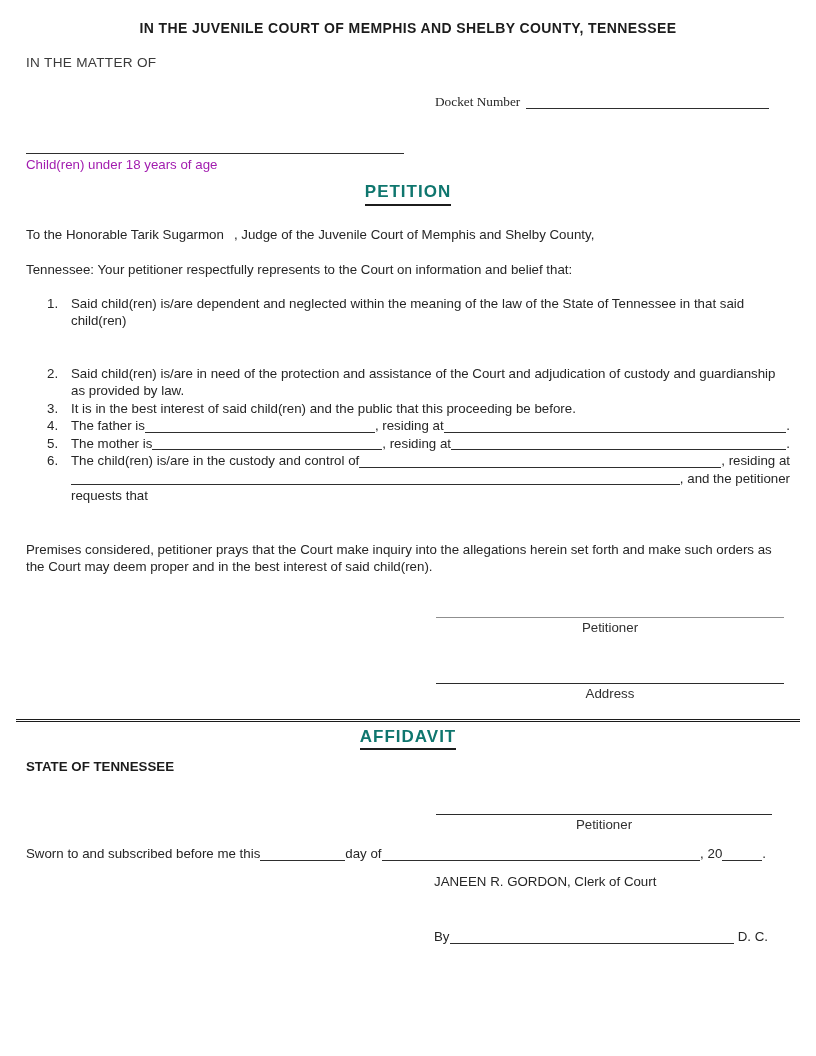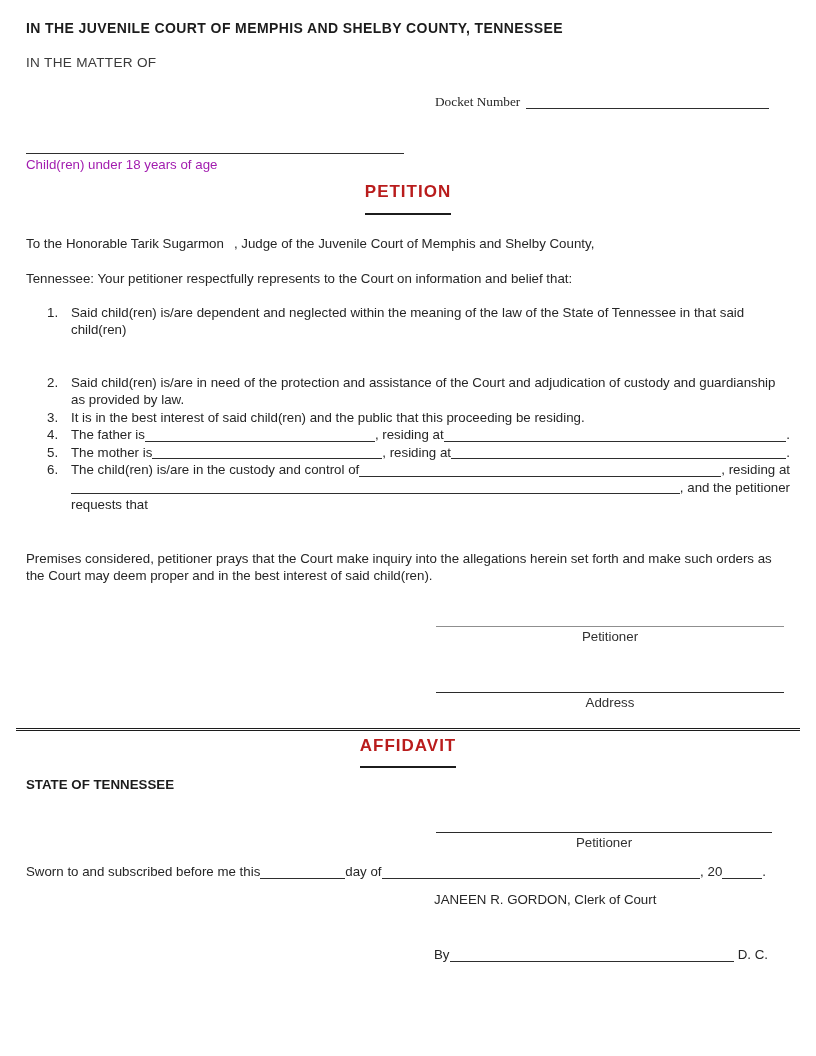--- a/index.html
+++ b/index.html
@@ -4,36 +4,36 @@
 <style>
   * { margin:0; padding:0; box-sizing:border-box; }
   html,body { background:#ffffff; }
   body {
     width:816px; height:1056px; overflow:hidden;
     font-family:"Liberation Sans", sans-serif;
     font-size:13.3px; color:#262626; line-height:17.5px;
   }
   .page { padding:20px 26px 0 26px; width:816px; height:1056px; }
 
-  .court-title { font-weight:bold; font-size:14px; letter-spacing:.4px; color:#1c1c1c; }
+  .court-title { text-align:center; font-weight:bold; font-size:14px; letter-spacing:.4px; color:#1c1c1c; }
   .matter-row { margin-top:16px; font-size:13.6px; color:#3a3a3a; letter-spacing:.3px; }
 
   .docket-row { display:flex; align-items:flex-end; margin-left:409px; margin-top:22px; width:334px;font-family:Liberation Serif, serif; }
   .docket-row .lbl { white-space:nowrap; }
 
   .bl { border-bottom:1px solid #2e2e2e; display:block; height:4px; margin-bottom:2px; }
 
   .children-block { margin-top:30px; width:378px; }
   .children-block .field { height:13px; border-bottom:1px solid #2e2e2e; }
   .children-caption { margin-top:2px; color:#a21caf; }
 
   .section-heading { text-align:center; margin-top:10px; }
   .section-heading span {
     display:inline-block; font-weight:bold; font-size:17px; letter-spacing:1px;
-    border-bottom:2px solid #1c1c1c; padding-bottom:12px; color:#b91c1c;
+    border-bottom:2px solid #1c1c1c; padding-bottom:3px; color:#0f766e;
   }
 
   .para { margin-top:20px; }
   .para.tight { margin-top:18px; }
   .judge-name { margin-right:10px; }
 
   .list { margin-top:16px; }
   .li { display:flex; }
   .num { flex:0 0 24px; margin-left:21px; text-align:left; }
   .li-body { flex:1; }
@@ -109,21 +109,21 @@
       <div class="li-body">Said child(ren) is/are dependent and neglected within the meaning of the law of the State of Tennessee in that said child(ren)</div>
     </div>
 
     <div class="li">
       <span class="num">2.</span>
       <div class="li-body">Said child(ren) is/are in need of the protection and assistance of the Court and adjudication of custody and guardianship as provided by law.</div>
     </div>
 
     <div class="li">
       <span class="num">3.</span>
-      <div class="li-body">It is in the best interest of said child(ren) and the public that this proceeding be residing.</div>
+      <div class="li-body">It is in the best interest of said child(ren) and the public that this proceeding be before.</div>
     </div>
 
     <div class="li">
       <span class="num">4.</span>
       <div class="li-body fillrow">
         <span class="txt">The father is</span>
         <span class="bl w230"></span>
         <span class="txt">, residing at</span>
         <span class="bl"></span>
         <span class="txt">.</span>

